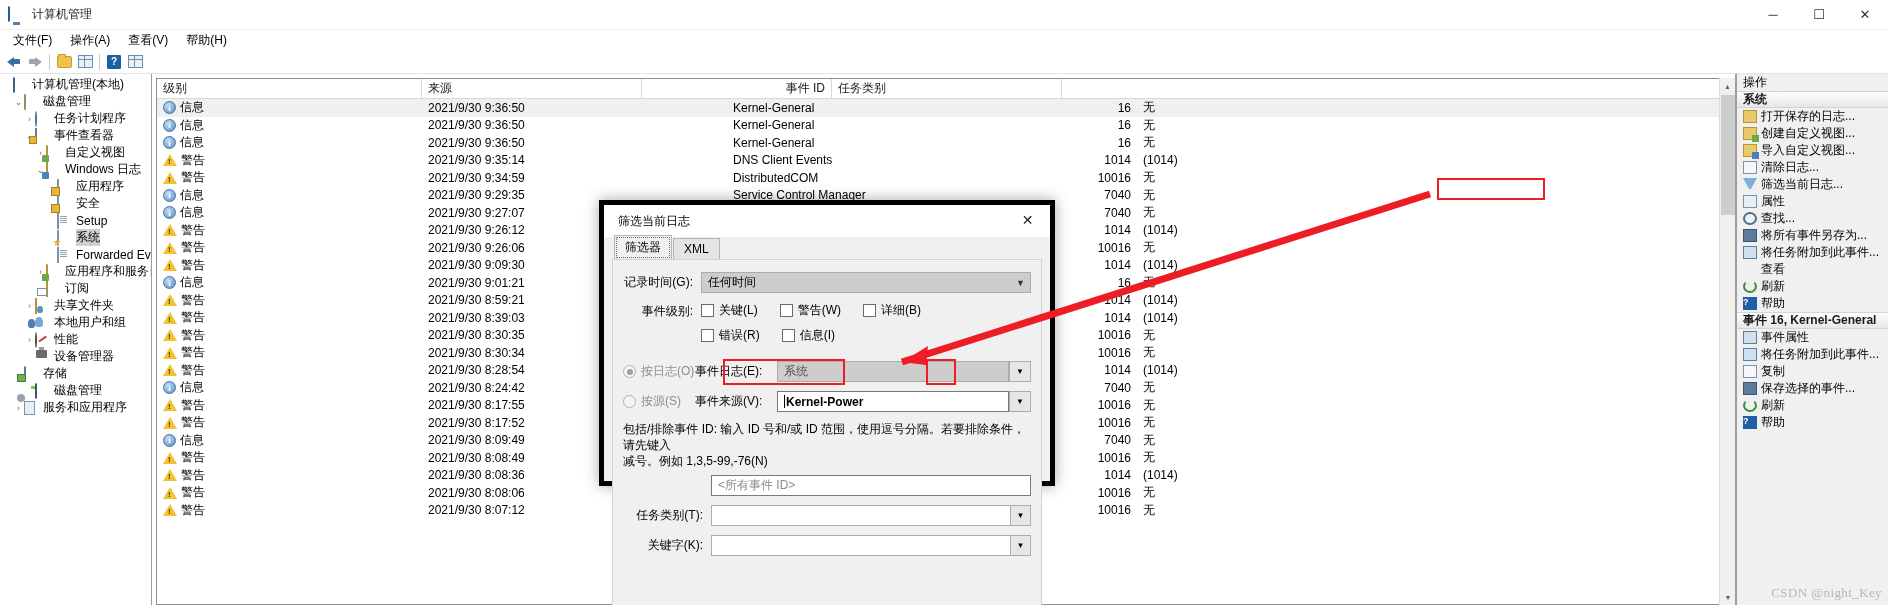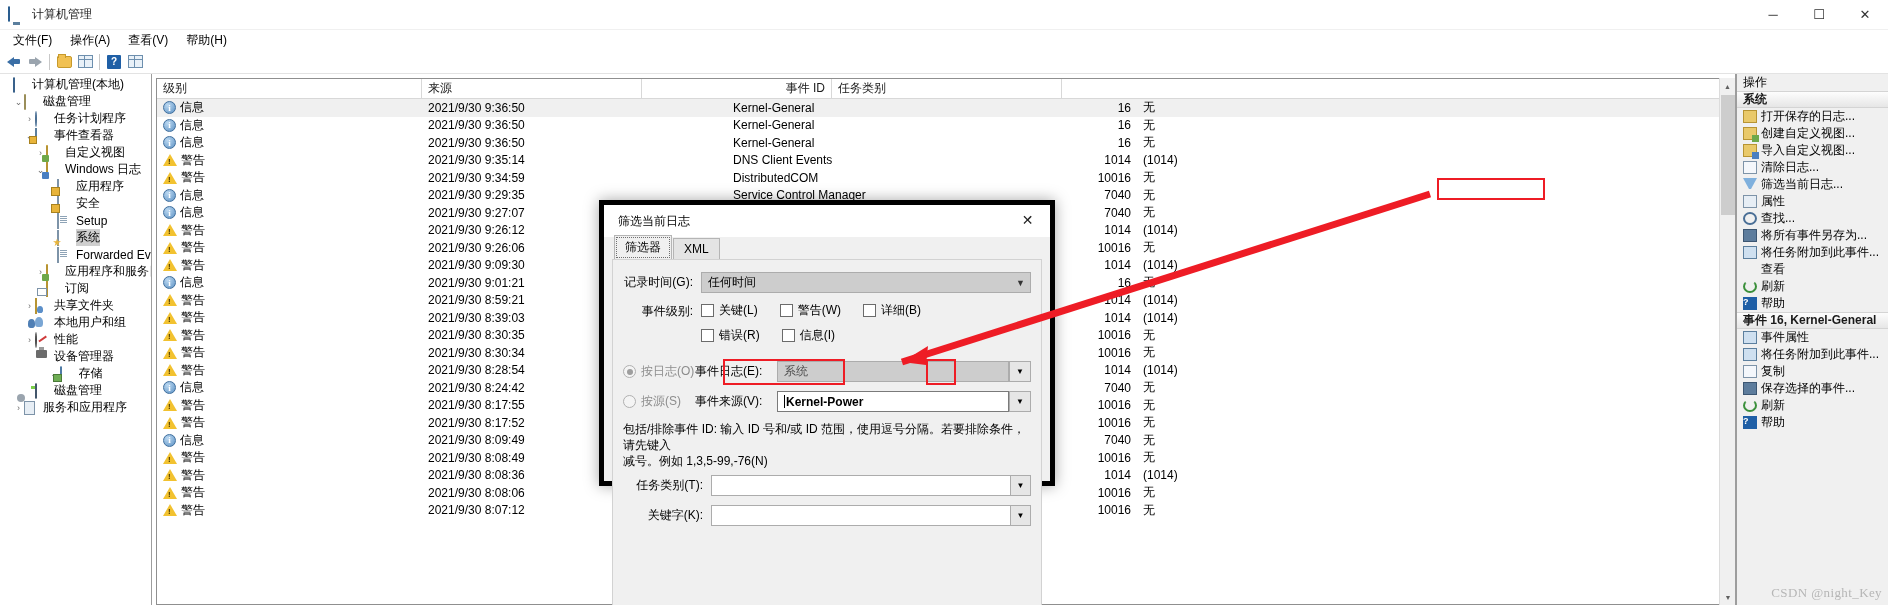--- a/index.html
+++ b/index.html
@@ -340,21 +340,21 @@
       <div class="node" style="padding-left: 24px;">
         <span class="exp">›</span>
         <span class="ico"><span class="i-perf"></span></span>
         <span class="lbl">性能</span>
       </div>
       <div class="node" style="padding-left: 24px;">
         <span class="exp"></span>
         <span class="ico"><span class="i-dev"></span></span>
         <span class="lbl">设备管理器</span>
       </div>
-      <div class="node" style=" justify-content: center;">
+      <div class="node" style="padding-left: 13px;">
         <span class="exp">⌄</span>
         <span class="ico"><span class="i-store"></span></span>
         <span class="lbl">存储</span>
       </div>
       <div class="node" style="padding-left: 24px;">
         <span class="exp"></span>
         <span class="ico"><span class="i-disk"></span></span>
         <span class="lbl">磁盘管理</span>
       </div>
       <div class="node" style="padding-left: 13px;">
@@ -808,20 +808,24 @@
           <span>Kernel-Power</span>
         </span>
       <span class="dropbtn">▼</span>
     </div>
 
     <div class="hint">
       <div>包括/排除事件 ID: 输入 ID 号和/或 ID 范围，使用逗号分隔。若要排除条件，请先键入</div>
       <div>减号。例如 1,3,5-99,-76(N)</div>
     </div>
 
+    <div class="frow">
+      <span style="width:88px;"></span>
+      <span class="idinp" style="flex:1;">&lt;所有事件 ID&gt;</span>
+    </div>
 
     <div class="frow">
       <span class="flabel" style="width:88px;">任务类别(T):</span>
       <span class="combo" style="flex:1;">
         <span class="txt"></span>
         <span class="btn">▼</span>
       </span>
     </div>
 
     <div class="frow">

